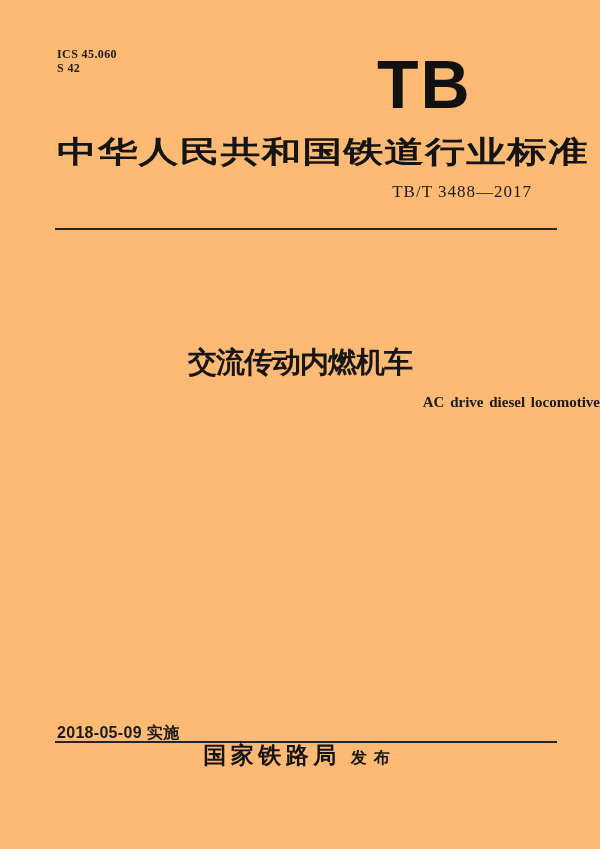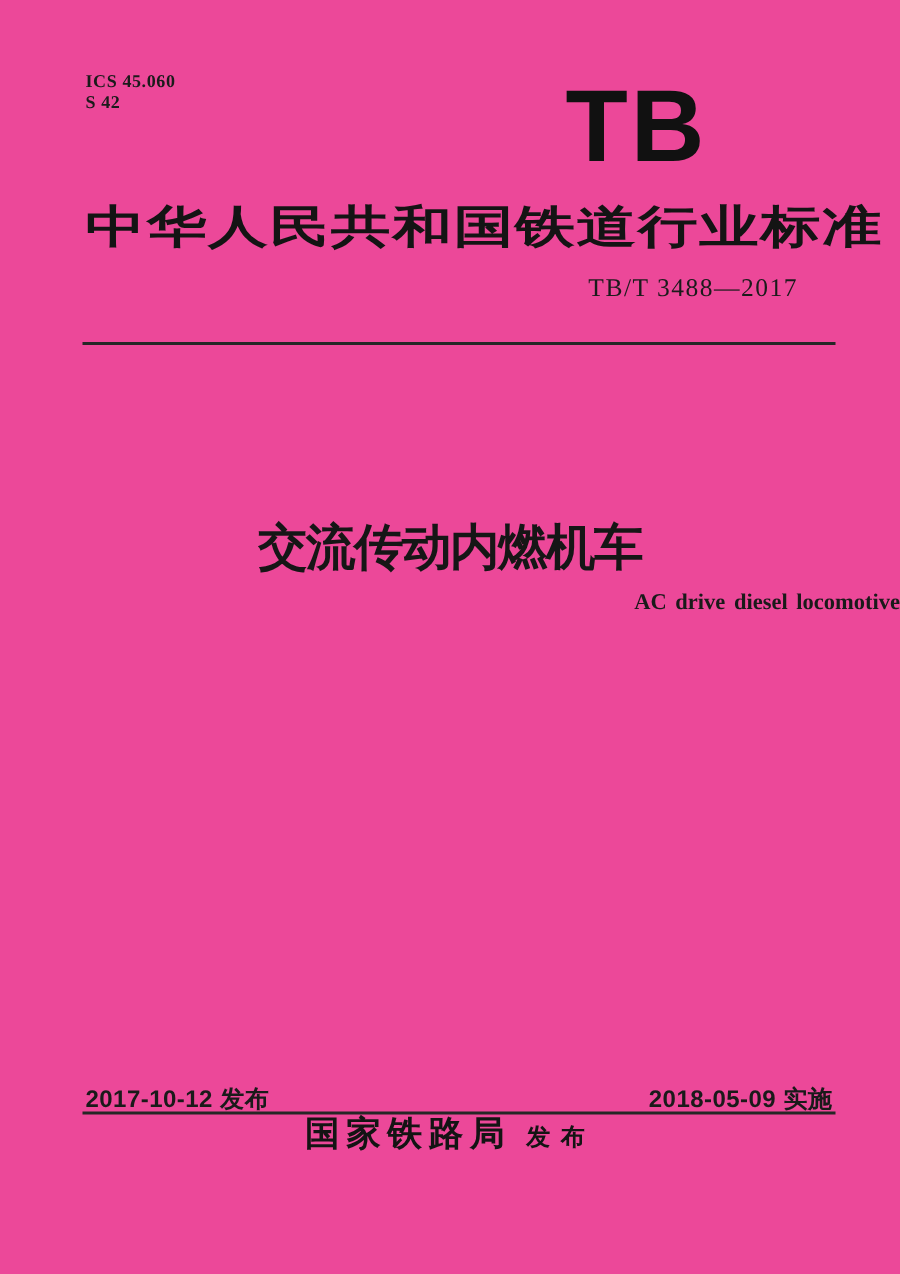--- a/index.html
+++ b/index.html
@@ -4,21 +4,21 @@
 <style>
   html, body {
     margin: 0;
     padding: 0;
     background: #ffffff;
   }
   .page {
     position: relative;
     width: 600px;
     height: 849px;
-    background: #ec4899;
+    background: #fdba74;
     overflow: hidden;
     color: #1b1b1b;
     font-family: "Liberation Serif", serif;
   }
 
   
   .ics-block {
     position: absolute;
     left: 57px;
     top: 47px;
@@ -80,21 +80,21 @@
   .rule-top { top: 228px; }
   .rule-bottom { top: 741px; }
 
   
   .title-zh {
     position: absolute;
     left: 0;
     top: 343px;
     width: 100%;
     text-align: center;
-    font-size: 33px;
+    font-size: 29px;
     font-weight: bold;
     letter-spacing: -1px;
     white-space: nowrap;
     font-family: "Liberation Sans", "DejaVu Sans", sans-serif;
     color: #161616;
   }
 
   
   .title-en {
     position: absolute;
@@ -166,23 +166,20 @@
   <div class="std-number">TB/T 3488—2017</div>
 
   <div class="rule rule-top"></div>
 
   <div class="title-zh">交流传动内燃机车</div>
 
   <div class="title-en">AC drive diesel locomotive</div>
 
   <div class="dates-row">
     <div class="date-block">
-      <span>2017-10-12</span><span class="date-label">发布</span>
-    </div>
-    <div class="date-block">
       <span>2018-05-09</span><span class="date-label">实施</span>
     </div>
   </div>
 
   <div class="rule rule-bottom"></div>
 
   <div class="footer-line">
     <span class="publisher">国家铁路局</span><span class="publisher-action">发布</span>
   </div>
 

